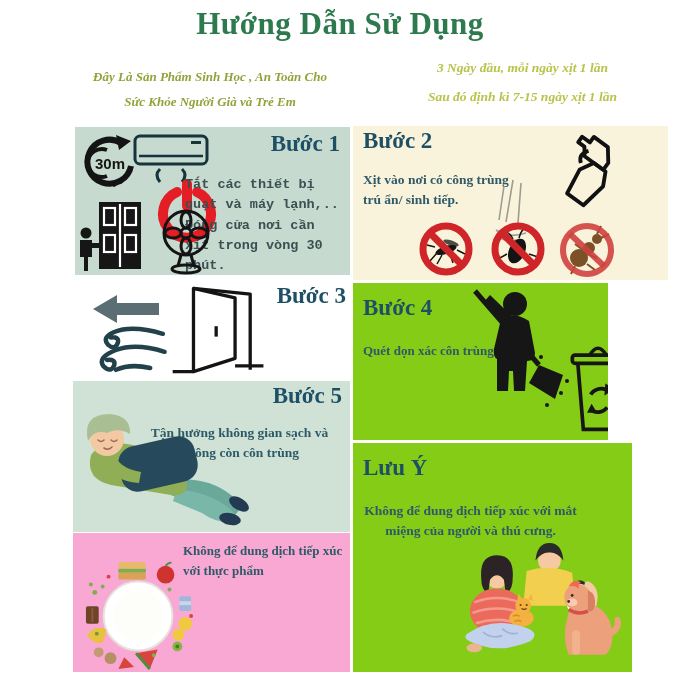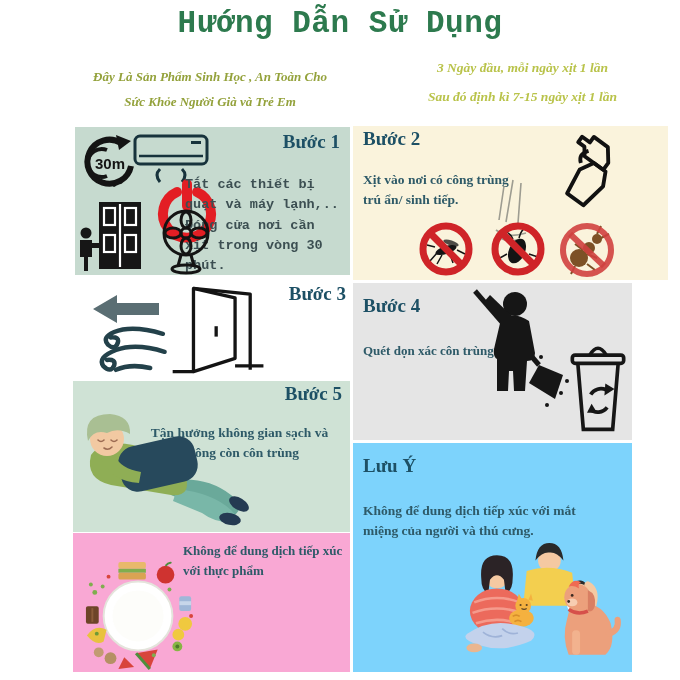--- a/index.html
+++ b/index.html
@@ -1,34 +1,34 @@
 <!DOCTYPE html>
 <html><head>
 <meta charset="utf-8">
 <style>
   html,body{margin:0;padding:0;background:#ffffff;}
   .canvas{position:relative;width:680px;height:680px;background:#ffffff;overflow:hidden;
           font-family:"Liberation Serif","DejaVu Serif",serif;}
   .abs{position:absolute;}
   .page-title{top:6px;left:0;width:680px;text-align:center;
-              font-family:Liberation Mono, monospace;
+              font-family:Liberation Serif, serif;
               font-weight:bold;font-size:31px;color:#2d7a4e;letter-spacing:.5px;}
   .subtitle{font-style:italic;font-weight:bold;text-align:center;}
   .subtitle-left{left:55px;top:64px;width:310px;font-size:13px;color:#94a23c;line-height:1.95;}
   .subtitle-right{left:375px;top:60px;width:295px;font-size:13.5px;color:#b9c34a;}
   .subtitle-right .line1{margin-bottom:13px;}
   .panel{position:absolute;overflow:hidden;}
   .p-step1{left:75px;top:127px;width:275px;height:148px;background:#c6dacf;}
   .p-step2{left:353px;top:126px;width:315px;height:154px;background:#faf3dc;}
   .p-step3{left:75px;top:281px;width:275px;height:98px;background:transparent;}
-  .p-step4{left:353px;top:283px;width:279px;height:157px;background:#e5e5e5;}
+  .p-step4{left:353px;top:283px;width:255px;height:157px;background:#84cc16;}
   .p-step5{left:73px;top:381px;width:277px;height:151px;background:#cfe2d5;}
   .p-food{left:73px;top:533px;width:277px;height:139px;background:#f9a8d4;}
-  .p-caution{left:353px;top:443px;width:279px;height:229px;background:#7dd3fc;}
-  .step-title{font-weight:bold;font-size:19px;color:#1d5065;}
+  .p-caution{left:353px;top:443px;width:279px;height:229px;background:#84cc16;text-align:center;}
+  .step-title{font-weight:bold;font-size:23px;color:#1d5065;}
   .body-text{font-weight:bold;font-size:13.5px;color:#2e5a68;line-height:1.5;}
   .body-text.dark{color:#3c4f52;font-family:Liberation Mono, monospace;}
   .t-right{text-align:right;}
   svg{display:block;}
 </style>
 </head>
 <body>
 
 <div class="canvas">
 

